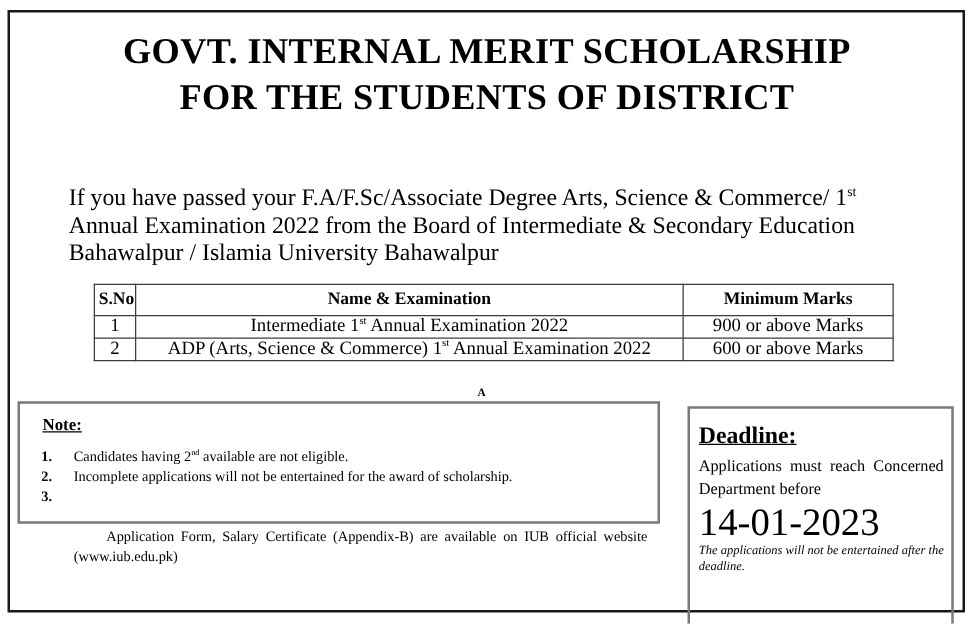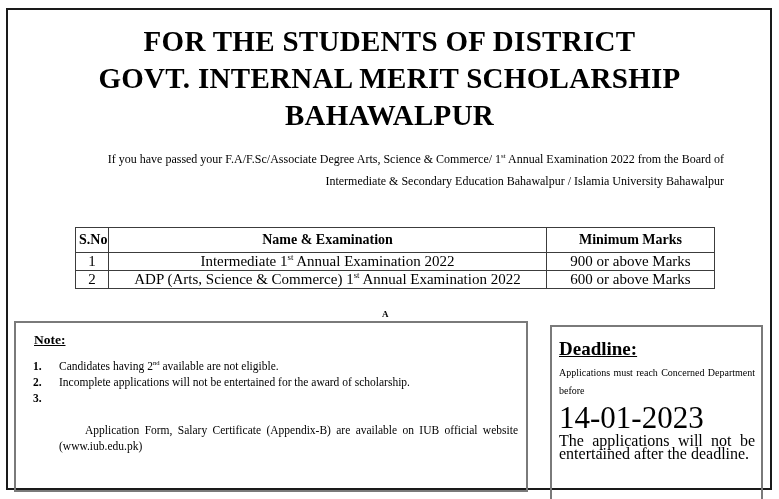--- a/index.html
+++ b/index.html
@@ -11,72 +11,71 @@
   .outer-border{
     position:absolute;left:6px;top:8px;width:766px;height:482px;
     border:2px solid var(--outer-border,#1a1a1a);box-sizing:border-box;
   }
   .title{
     position:absolute;top:23px;left:0;right:0;text-align:center;
     font-weight:bold;font-size:29px;line-height:37px;letter-spacing:.3px;
   }
   .intro{
     position:absolute;top:148px;left:55px;right:55px;margin:0;
-    text-align:right;font-size:12px;line-height:22px;
+    text-align:left;font-size:19px;line-height:22px;
   }
   sup{font-size:58%;vertical-align:super;line-height:0;}
   .marks-table{
     position:absolute;left:75px;top:227px;width:639px;
     border-collapse:collapse;table-layout:fixed;font-size:15px;
   }
   .marks-table th,.marks-table td{
     border:1px solid var(--table-border,#3c3c3c);
     padding:0 3px;white-space:nowrap;overflow:hidden;
   }
   .marks-table th{height:24px;font-size:14px;text-align:center;}
   .marks-table td{height:17px;}
   .cell-sno{text-align:center;padding:0;}
   .cell-name{text-align:center;padding-left:5px;}
   .cell-marks{text-align:center;padding-left:4px;}
   .stray{position:absolute;left:382px;top:310px;font-size:9px;font-weight:bold;line-height:9px;}
   .note-box{
-    position:absolute;left:14px;top:321px;width:514px;height:171px;
+    position:absolute;left:14px;top:321px;width:514px;height:98px;
     border:2px solid var(--box-border,#7a7a7a);box-sizing:border-box;
   }
   .note-heading{
     margin:9px 0 0 18px;font-size:13.5px;font-weight:bold;
     text-decoration:underline;line-height:15px;
   }
   .note-list{margin-top:11px;padding:0 8px 0 17px;font-size:11.5px;line-height:16px;}
   .note-item{display:flex;}
   .note-num{width:26px;font-weight:bold;flex:none;}
   .note-text{flex:1;}
   .note-text.indent{text-indent:26px;text-align:justify;margin-top:32px;}
   .deadline-box{
     position:absolute;left:550px;top:325px;width:213px;height:178px;
     border:2px solid var(--box-border,#7a7a7a);box-sizing:border-box;
     padding:9px 6px 0 7px;
   }
   .deadline-heading{
     font-size:19px;font-weight:bold;text-decoration:underline;line-height:25px;
   }
-  .dl-line1{margin:3px 0 0;font-size:10px;line-height:18px;text-align:justify;}
+  .dl-line1{margin:3px 0 0;font-size:13px;line-height:18px;text-align:justify;}
   .dl-date{font-size:31px;line-height:33px;margin-top:1px;}
-  .dl-line2{margin:1px 0 0;font-size:16px;line-height:12.5px;text-align:justify;}
+  .dl-line2{margin:1px 0 0;font-size:10px;line-height:12.5px;text-align:justify;font-style:italic;}
 </style>
 </head>
 <body>
 
 <div class="page">
   <div class="outer-border"></div>
 
   <div class="title">
+    <div>GOVT. INTERNAL MERIT SCHOLARSHIP</div>
     <div>FOR THE STUDENTS OF DISTRICT</div>
-    <div>GOVT. INTERNAL MERIT SCHOLARSHIP</div>
-    <div>BAHAWALPUR</div>
   </div>
 
   <p class="intro"><span>If you have passed your F.A/F.Sc/Associate Degree Arts, Science &amp; Commerce/ 1</span><sup>st</sup><span> Annual Examination 2022 from the Board of Intermediate &amp; Secondary Education Bahawalpur / Islamia University Bahawalpur</span></p>
 
   <table class="marks-table">
     <colgroup>
       <col style="width:33px">
         <col style="width:438px">
         <col style="width:168px">
     </colgroup>

